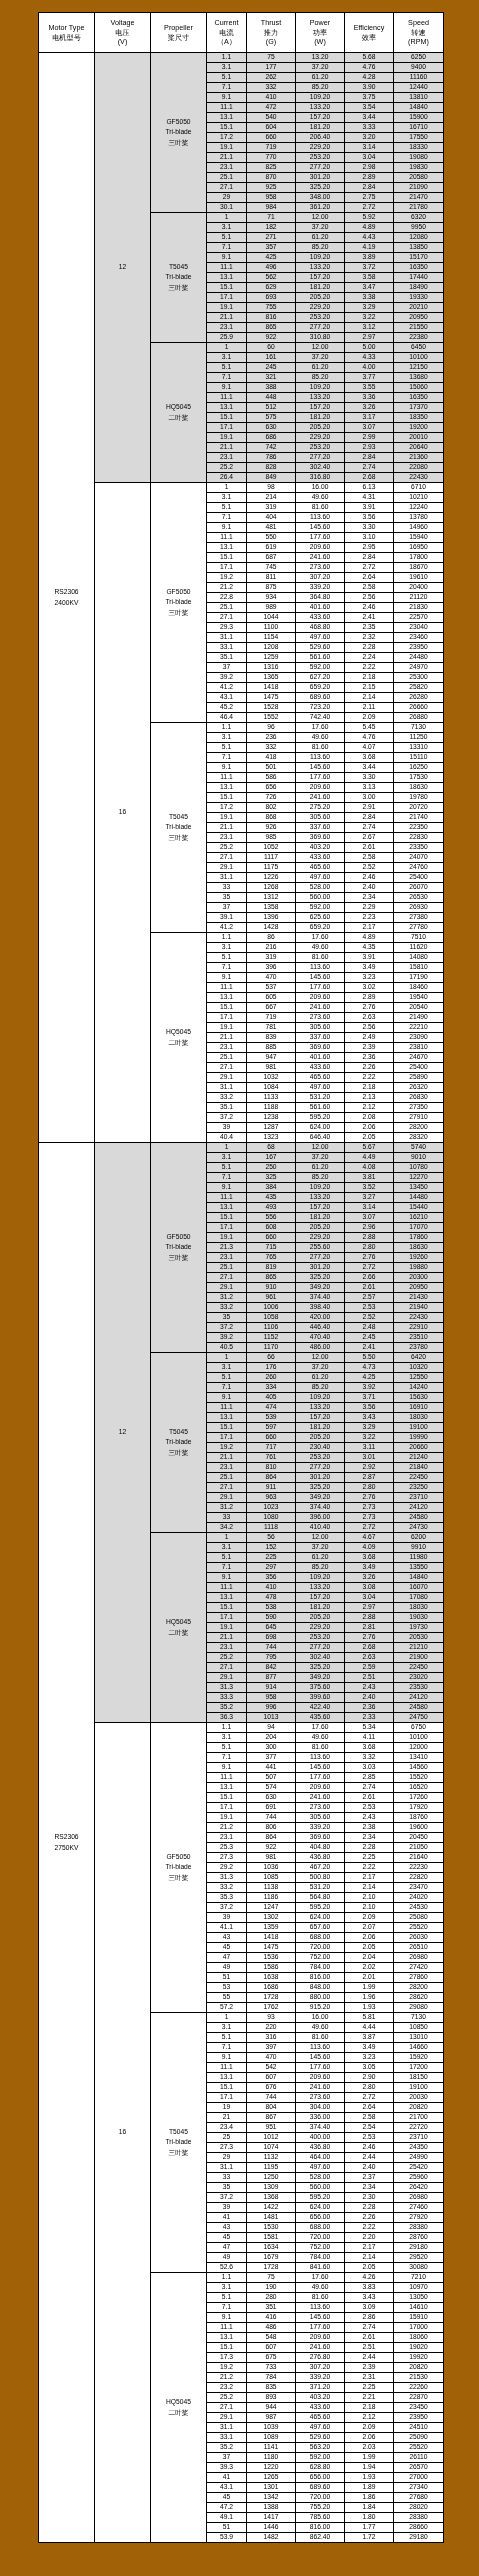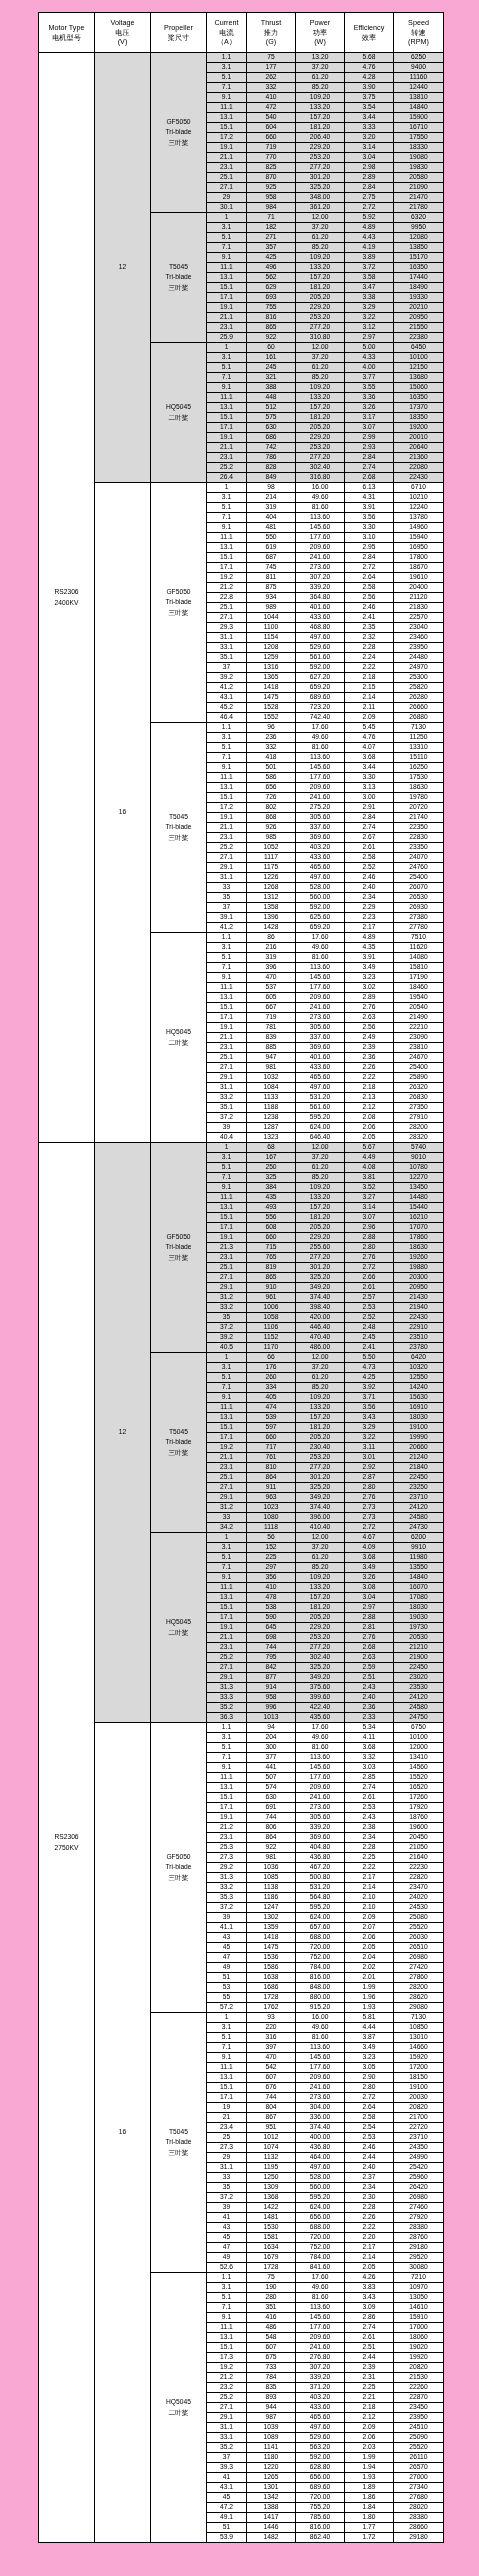--- a/index.html
+++ b/index.html
@@ -1,20 +1,20 @@
 <!DOCTYPE html>
 <html style="font-size:8.3px"><head>
 <meta charset="utf-8">
 <style>
   html, body { margin: 0; padding: 0; background: #ffffff; }
   .page {
     position: relative;
     width: 479px;
     height: 2576px;
-    background: #f9a8d4;
+    background: #a16207;
     overflow: hidden;
   }
   table.spec {
     position: absolute;
     left: 38px;
     top: 12px;
     border-collapse: collapse;
     table-layout: fixed;
     border: 1px solid #000;
   }

